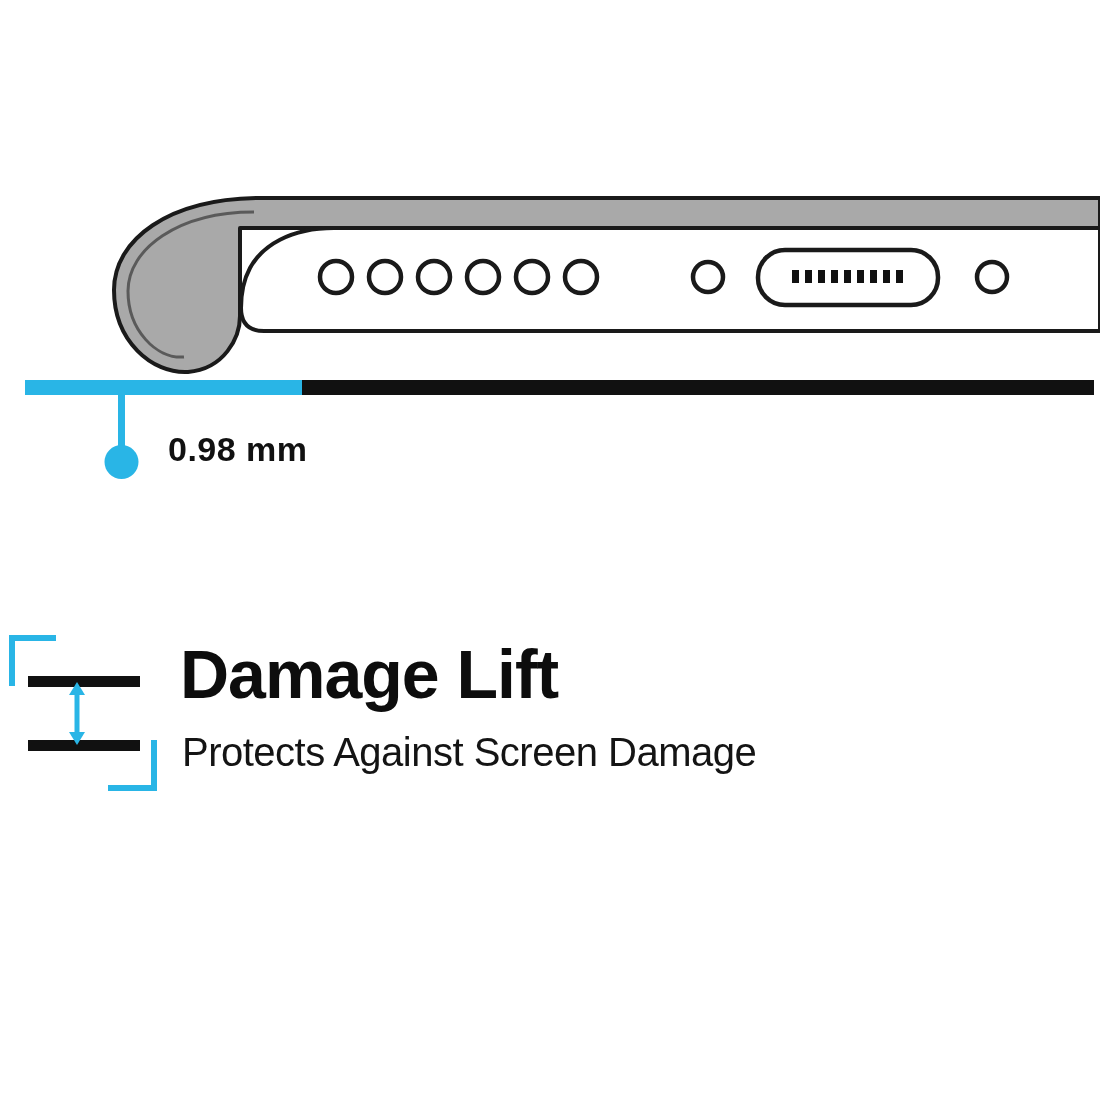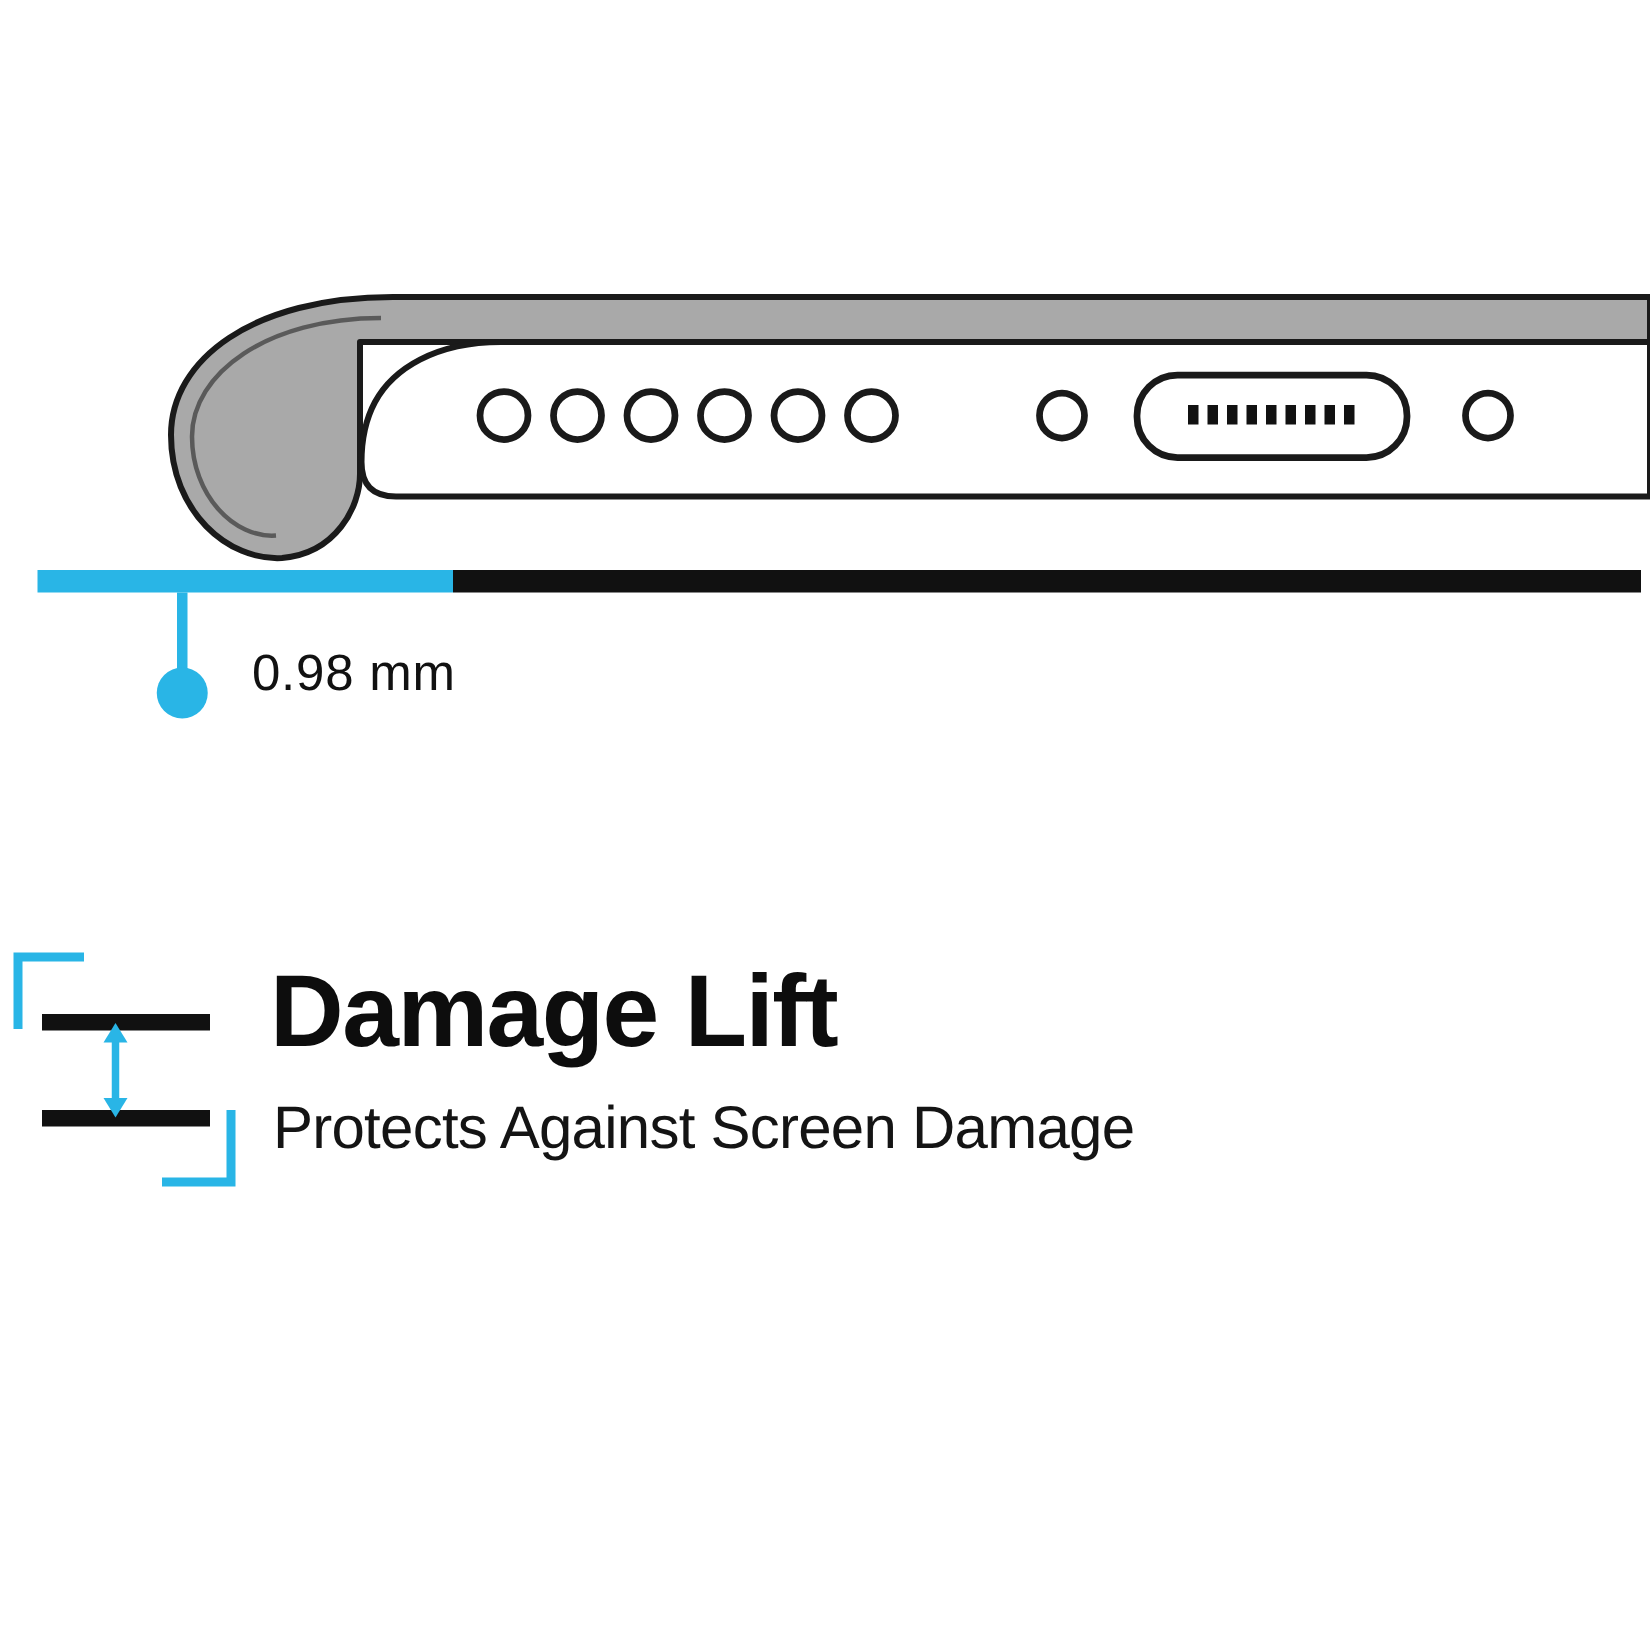--- a/index.html
+++ b/index.html
@@ -4,21 +4,21 @@
 <style>
   html,body{margin:0;padding:0;}
   body{
     width:1100px;height:1100px;background:#ffffff;position:relative;overflow:hidden;
     font-family:"Liberation Sans", sans-serif;
     --accent:#29b5e6;--ink:#111111;--case:#a9a9a9;--outline:#1a1a1a;
   }
   .abs{position:absolute;}
   #measure-label{
     left:168px;top:432px;
-    font-size:34px;font-weight:normal;color:var(--ink);line-height:1;
+    font-size:34px;font-weight:bold;color:var(--ink);line-height:1;
     letter-spacing:0.5px;
   }
   #feature-title{
     left:180px;top:640px;
     font-size:68px;font-weight:800;color:#0d0d0d;line-height:1;
     letter-spacing:-1px;
   }
   #feature-subtitle{
     left:182px;top:730px;
     font-size:40px;font-weight:500;color:#141414;line-height:1.1;

